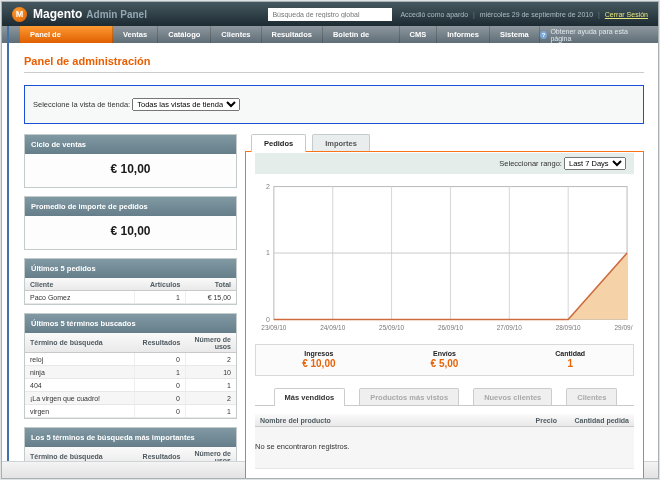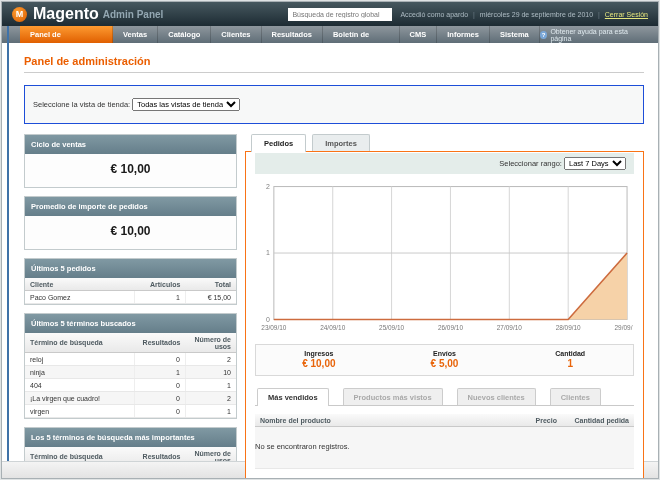--- a/index.html
+++ b/index.html
@@ -9,23 +9,23 @@
     background:#dfe3e4;
     font-family:"Liberation Sans", sans-serif;
   }
   .screen { width:658px; height:478px; margin:1px; border:1px solid #a8b0b4; background:#fff; position:relative; overflow:hidden; }
 
   
   .hdr { height:24px; background:linear-gradient(#46585f,#1d2b33); display:flex; align-items:center; padding:0 10px; }
   .logo-badge { width:15px; height:15px; border-radius:8px; flex:none;
     background:radial-gradient(circle at 35% 30%, #ff9c2f, #d85c00);
     color:#fff; font-weight:bold; font-size:9px; display:flex; align-items:center; justify-content:center; }
-  .brand { color:#fff; font-size:16px; font-weight:bold; margin-left:6px; }
+  .brand { color:#fff; font-size:12px; font-weight:bold; margin-left:6px; }
   .brand-sub { color:#93a7b2; font-size:10px; font-weight:bold; margin-left:4px; }
-  .search { margin-left:auto; width:104px; height:13px; font-size:7px; border:1px solid #fff; padding:1px 3px; color:#666; font-family:inherit; }
+  .search { margin-left:auto; width:124px; height:13px; font-size:7px; border:1px solid #fff; padding:1px 3px; color:#666; font-family:inherit; }
   .hdr-right { color:#aebcc4; font-size:7px; white-space:nowrap; margin-left:8px; }
   .hdr-right .sep { margin:0 3px; color:#6c7d87; }
   .logout { color:#e6e77e; text-decoration:underline; cursor:pointer; }
 
   
   .nav { height:17px; background:linear-gradient(#8e979d,#5f6d77); display:flex; align-items:stretch; padding-left:18px; }
   .nav-items { display:flex; }
   .nav-item { padding:0 10px; line-height:17px; font-size:7.5px; font-weight:bold; color:#fff; border-right:1px solid rgba(0,0,0,.18); cursor:pointer; }
   .nav-item.active { background:linear-gradient(#fd9a31,#e05f00); }
   .nav-help { margin-left:auto; display:flex; align-items:center; gap:3px; padding-right:12px; color:#dfe9ee; font-size:7px; }
@@ -66,21 +66,21 @@
   .rpanel { border:1px solid #f97316; background:#fff; padding:1px 9px 10px; position:relative; z-index:1; }
   .range-bar { background:#e4edea; padding:4px 8px; text-align:right; font-size:7.5px; color:#333; margin-bottom:6px; }
   .chart-box { margin:2px 1px 0; }
   svg text { font-family:"Liberation Sans", sans-serif; }
 
   .stats { border:1px solid #d9d9d9; background:#fbfbfb; display:flex; padding:5px 0 6px; margin:6px 0 12px; }
   .stat { flex:1; text-align:center; }
   .stat .lab { font-size:7px; font-weight:bold; color:#222; }
   .stat .val { font-size:10px; font-weight:bold; color:#e8640a; margin-top:1px; }
 
-  .btabs { display:flex; gap:14px; border-bottom:1px solid #c9c9c9; padding-left:2px; }
+  .btabs { display:flex; gap:14px; border-bottom:1px solid #c9c9c9; padding-left:2px;justify-content:center; }
   .btab { font-size:7.5px; font-weight:bold; padding:4px 10px 3px; border:1px solid #ccc; border-bottom:none; border-radius:2px 2px 0 0; background:#efefef; color:#a9a9a9; cursor:pointer; }
   .btab.active { background:#fff; color:#333; margin-bottom:-1px; padding-bottom:4px; }
   .ptable-wrap { margin-top:8px; }
   .ptable th:nth-child(1) { width:60%; }
   .ptable th:nth-child(2) { width:21%; }
   .ptable .empty-row td { text-align:left; padding:15px 0 17px; background:#f6f6f6; color:#333; font-size:7.5px; border-bottom:1px solid #e8e8e8; }
 </style>
 </head>
 <body>
 

